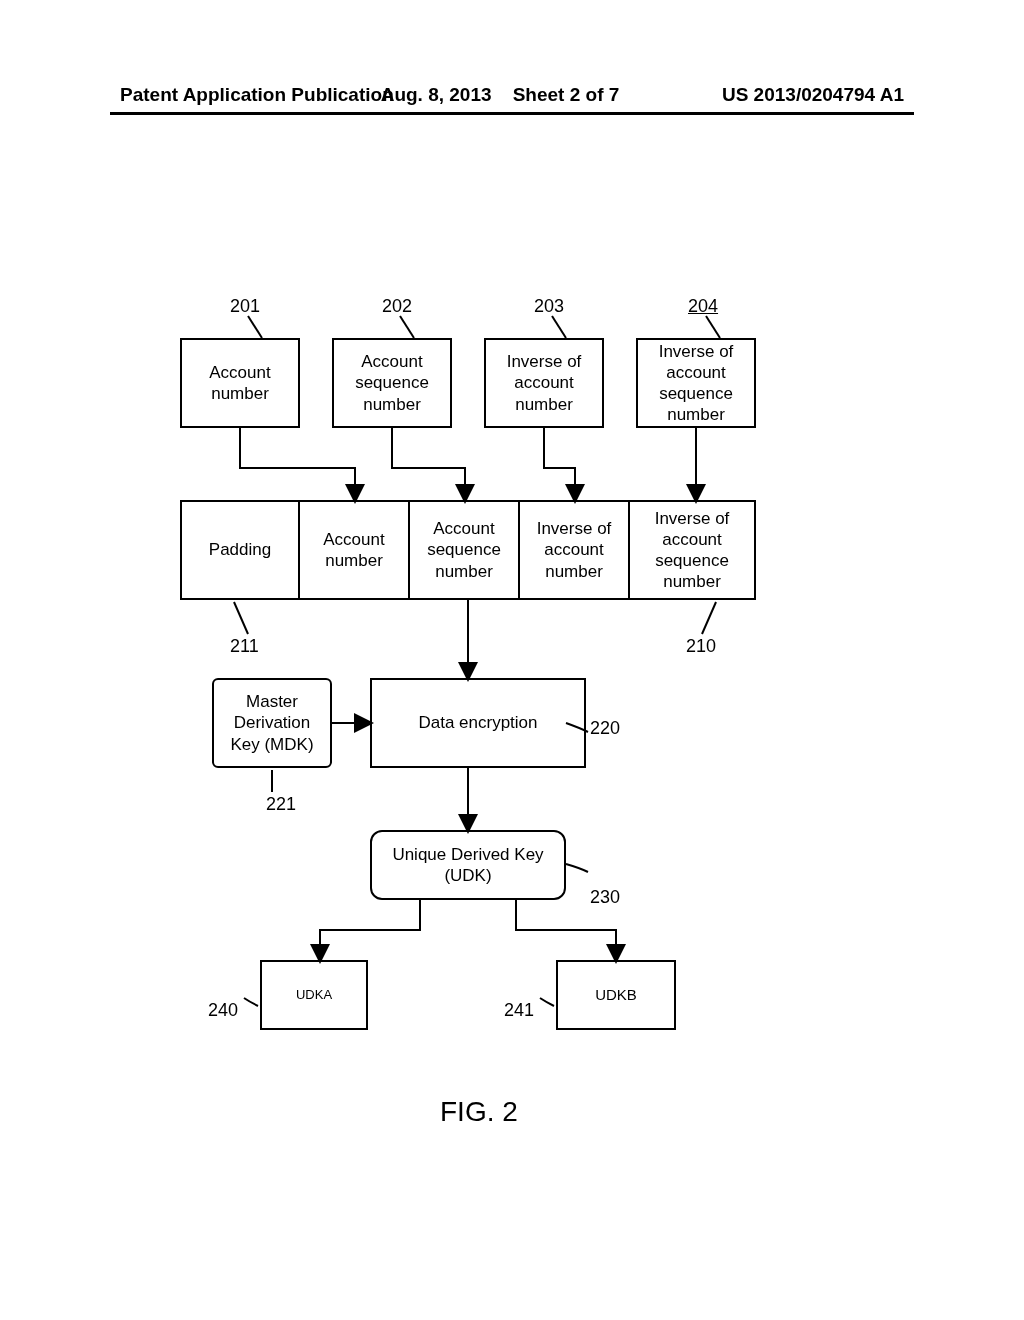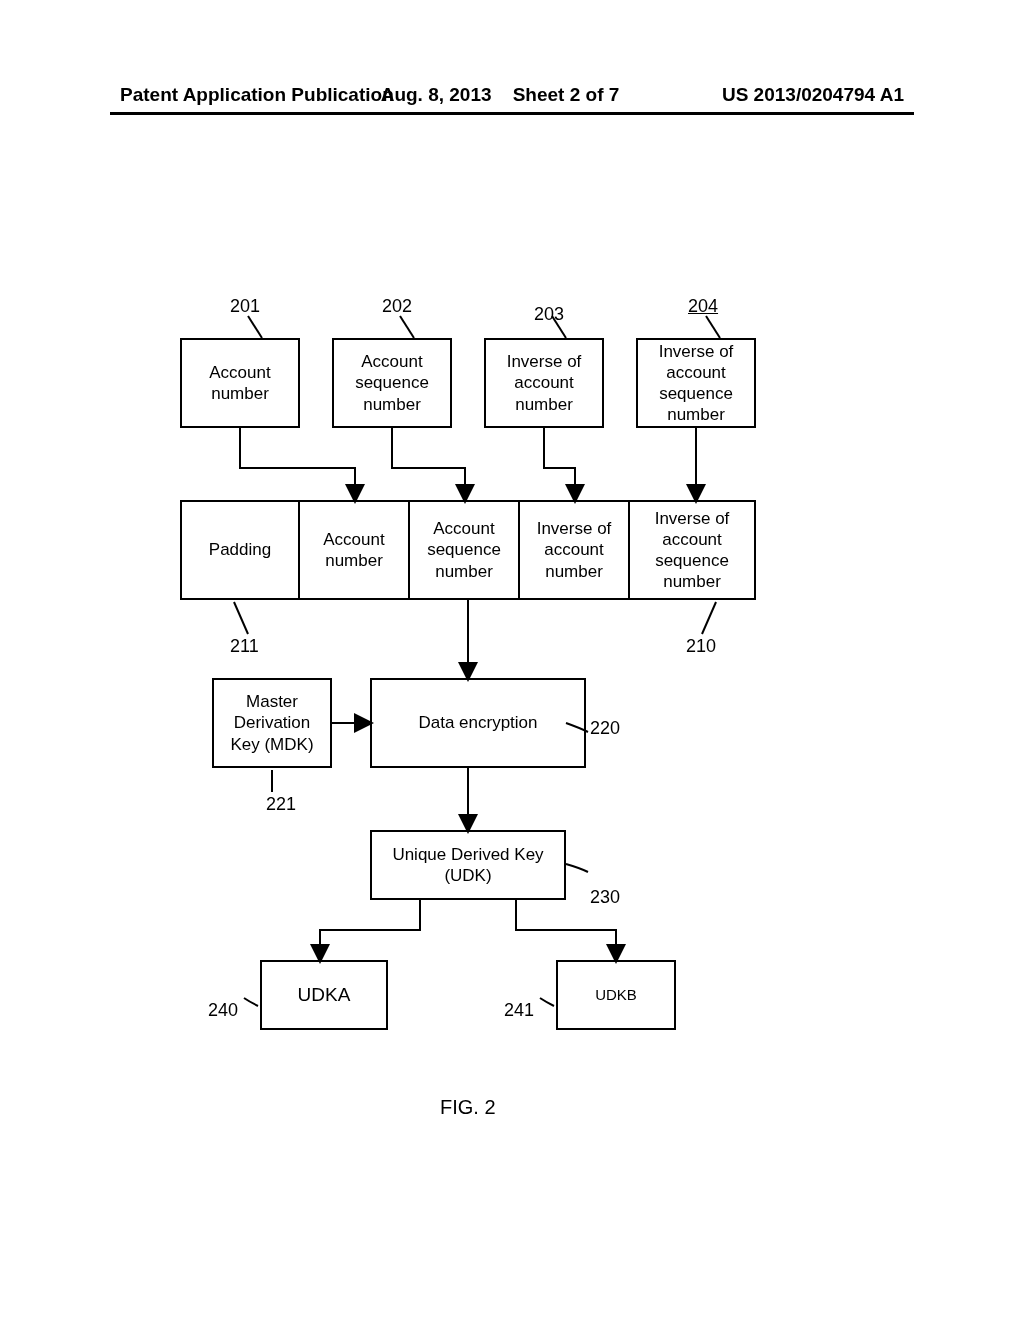--- a/index.html
+++ b/index.html
@@ -43,21 +43,21 @@
     line-height: 1.25;
     box-sizing: border-box;
     padding: 4px;
   }
   .ref {
     position: absolute;
     font-size: 18px;
   }
   .fig {
     position: absolute;
-    font-size: 20px;
+    font-size: 28px;
   }
   svg.overlay {
     position: absolute;
     left: 0; top: 0;
     width: 1024px; height: 1320px;
     pointer-events: none;
   }
 </style>
 </head>
 <body>
@@ -68,21 +68,21 @@
     <span>Aug. 8, 2013</span>
     &nbsp;&nbsp;
     <span>Sheet 2 of 7</span>
   </span>
   <span class="right">US 2013/0204794 A1</span>
 </div>
 <div class="header-rule"></div>
 
 <div class="ref" style="left:230px; top:296px;">201</div>
 <div class="ref" style="left:382px; top:296px;">202</div>
-<div class="ref" style="left:534px; top:304px;">203</div>
+<div class="ref" style="left:534px; top:296px;">203</div>
 <div class="ref" style="left:688px; top:296px;text-decoration:underline;">204</div>
 
 <div class="box" style="left:180px; top:338px; width:120px; height:90px;">
   <span>Account number</span>
 </div>
 <div class="box" style="left:332px; top:338px; width:120px; height:90px;">
   <span>Account sequence number</span>
 </div>
 <div class="box" style="left:484px; top:338px; width:120px; height:90px;">
   <span>Inverse of account number</span>
@@ -103,37 +103,37 @@
 <div class="box" style="left:520px; top:500px; width:110px; height:100px; border-left:none;">
   <span>Inverse of account number</span>
 </div>
 <div class="box" style="left:630px; top:500px; width:126px; height:100px; border-left:none;">
   <span>Inverse of account sequence number</span>
 </div>
 
 <div class="ref" style="left:230px; top:636px;text-align:center;">211</div>
 <div class="ref" style="left:686px; top:636px;">210</div>
 
-<div class="box" style="left:212px; top:678px; width:120px; height:90px;">
+<div class="box" style="left:212px; top:678px; width:120px; height:90px;border-radius:6px;">
   <span>Master Derivation Key (MDK)</span>
 </div>
 
 <div class="box" style="left:370px; top:678px; width:216px; height:90px;">
   <span>Data encryption</span>
 </div>
 
 <div class="ref" style="left:590px; top:718px;">220</div>
 <div class="ref" style="left:266px; top:794px;">221</div>
 
-<div class="box" style="left:370px; top:830px; width:196px; height:70px;">
+<div class="box" style="left:370px; top:830px; width:196px; height:70px;border-radius:12px;">
   <span>Unique Derived Key (UDK)</span>
 </div>
 <div class="ref" style="left:590px; top:858px;margin-top:29px;">230</div>
 
-<div class="box" style="left:260px; top:960px; width:128px; height:70px; font-size:19px;">
+<div class="box" style="left:260px; top:960px; width:108px; height:70px; font-size:13px;">
   <span>UDKA</span>
 </div>
 <div class="box" style="left:556px; top:960px; width:120px; height:70px; font-size:15px;">
   <span>UDKB</span>
 </div>
 <div class="ref" style="left:208px; top:1000px;">240</div>
 <div class="ref" style="left:504px; top:1000px;">241</div>
 
 <div class="fig" style="left:440px; top:1096px;">FIG. 2</div>
 

